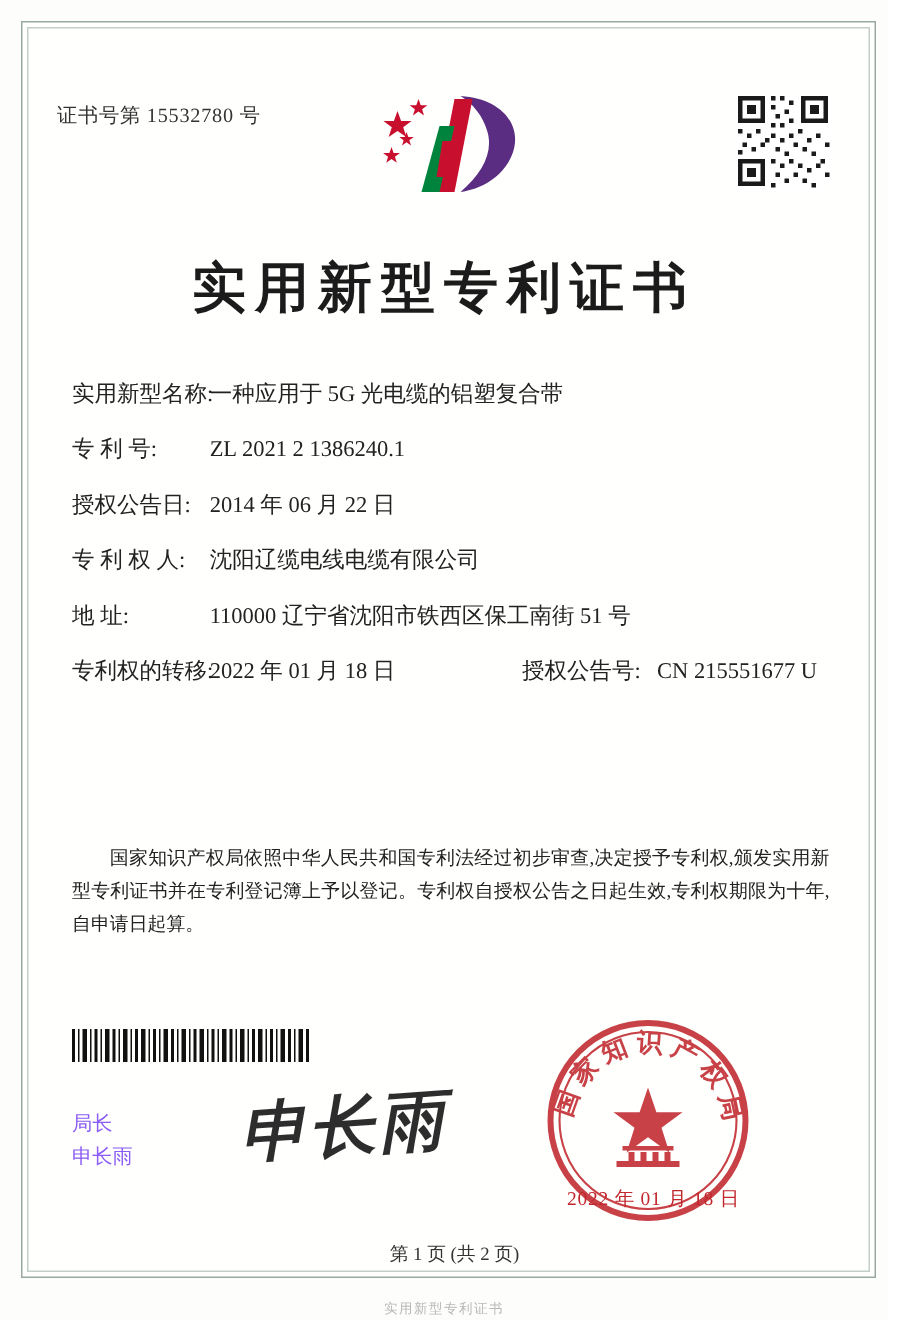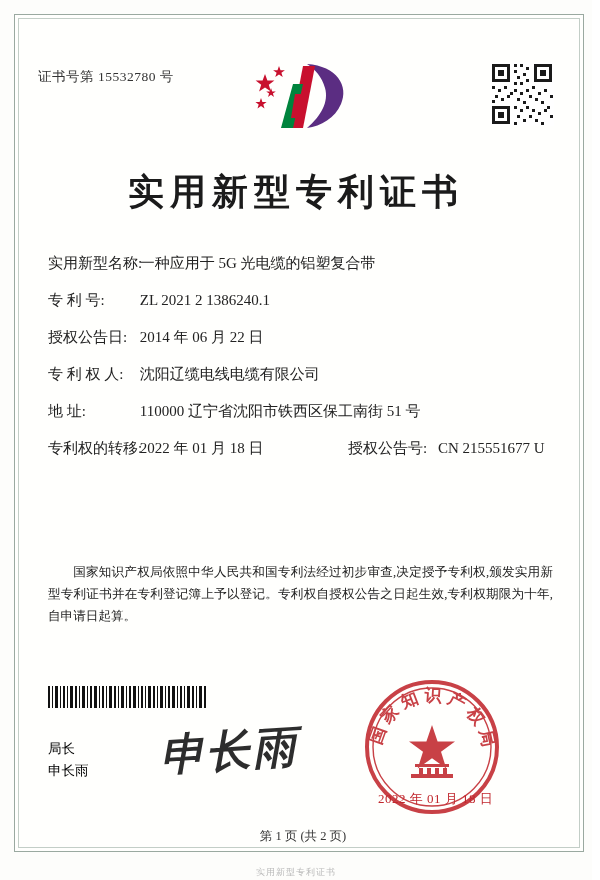--- a/index.html
+++ b/index.html
@@ -151,21 +151,21 @@
     height: 22px;
   }
 
   
   .sig-block {
     position: absolute;
     left: 48px;
     top: 738px;
     font-size: 13.5px;
     line-height: 22px;
-    color: #000000;
+    color: #8b5cf6;
   }
   .sig-script {
     position: absolute;
     left: 160px;
     top: 722px;
     font-size: 44px;
     color: #1c1c1c;
     font-family: "DejaVu Serif", serif;
     font-style: italic;
     font-weight: bold;

